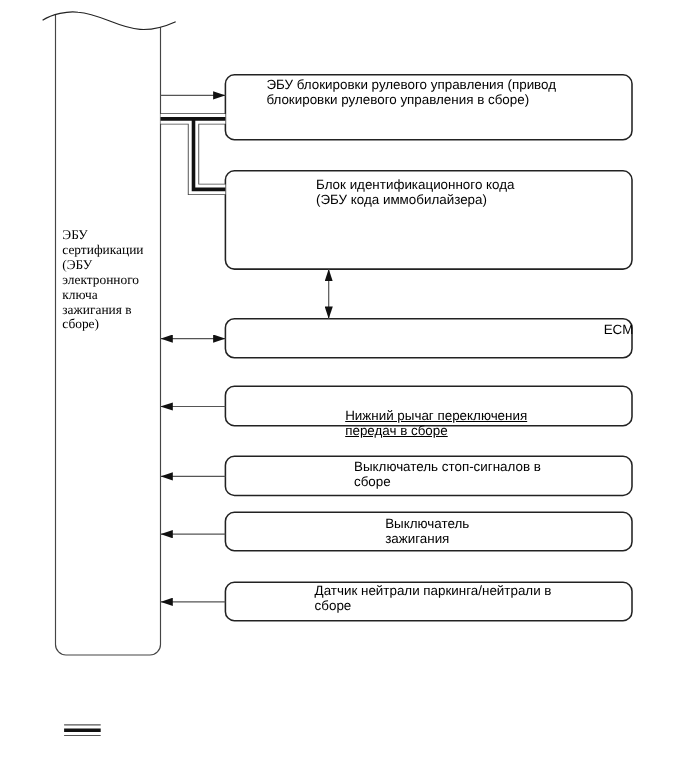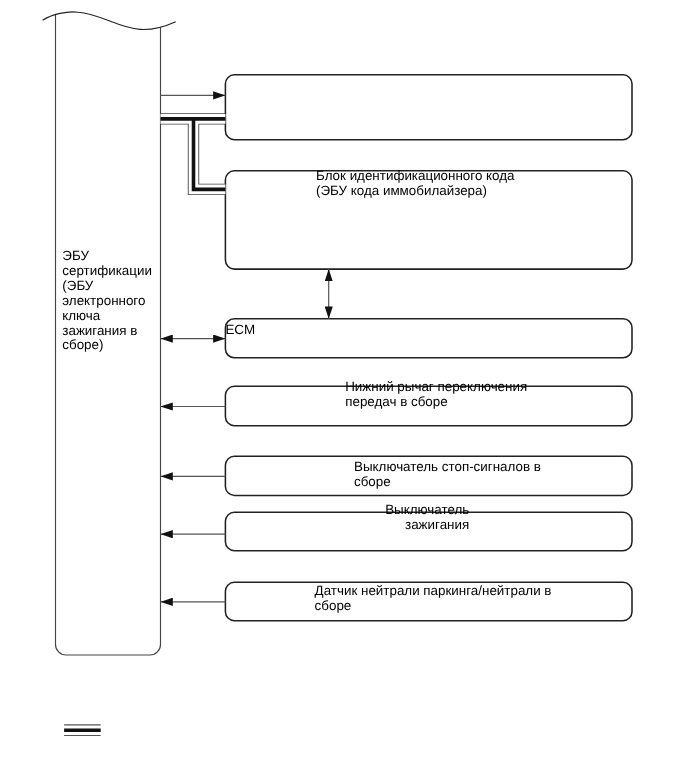--- a/index.html
+++ b/index.html
@@ -2,21 +2,21 @@
 <html><head>
 <meta charset="utf-8">
 <title>Diagram</title>
 <style>
   html,body{margin:0;padding:0;background:#ffffff;}
   body{width:687px;height:759px;overflow:hidden;font-family:"Liberation Sans",sans-serif;
        -webkit-font-smoothing:antialiased;text-rendering:geometricPrecision;}
   #stage{position:relative;width:687px;height:759px;background:#fff;}
   svg.layer{position:absolute;left:0;top:0;width:687px;height:759px;}
   .txt{position:absolute;font-size:13.4px;line-height:14.9px;color:#000;white-space:pre;}
-  .c{text-align:left;}
+  .c{text-align:right;}
 </style>
 </head>
 <body>
 
 <div id="stage">
 
 <svg class="layer" viewBox="0 0 687 759">
   <defs>
     <marker id="ah" markerWidth="12.3" markerHeight="8.2" refX="12.3" refY="4.1" orient="auto" markerUnits="userSpaceOnUse">
       <path d="M0,0 L12.3,4.1 L0,8.2 Z" fill="#111"></path>
@@ -57,34 +57,36 @@
     <path d="M160.5,118.9 L225.4,118.9 M160.5,118.9 L193.5,118.9 L193.5,189.4 L225.4,189.4" stroke="#111" stroke-width="3.6"></path>
   </g>
 
   <g>
     <line x1="64.1" y1="724.9" x2="100.7" y2="724.9" stroke="#555" stroke-width="1.2"></line>
     <line x1="64.1" y1="730.2" x2="100.7" y2="730.2" stroke="#111" stroke-width="3.6"></line>
     <line x1="64.1" y1="735.5" x2="100.7" y2="735.5" stroke="#555" stroke-width="1.2"></line>
   </g>
 </svg>
 
-<div class="txt" style="left:62.3px;top:249px;width:96px;">ЭБУ
+<div class="txt" style="left:62.3px;top:228px;width:96px;font-family:Liberation Serif, serif;">ЭБУ
 сертификации
 (ЭБУ
 электронного
 ключа
 зажигания в
 сборе)</div>
 
-<div class="txt" style="left:316px;top:169px;">Блок идентификационного кода
+<div class="txt" style="left:266.4px;top:78.0px;">ЭБУ блокировки рулевого управления (привод
+блокировки рулевого управления в сборе)</div>
+<div class="txt" style="left:316px;top:178px;">Блок идентификационного кода
 (ЭБУ кода иммобилайзера)</div>
 <div class="txt c" style="left:225.4px;top:322.5px;width:408px;">ECM</div>
-<div class="txt" style="left:345.2px;top:380px;">Нижний рычаг переключения
+<div class="txt" style="left:345.2px;top:409px;text-decoration:underline;">Нижний рычаг переключения
 передач в сборе</div>
 <div class="txt" style="left:354px;top:459.9px;">Выключатель стоп-сигналов в
 сборе</div>
-<div class="txt" style="left:385.2px;top:503px;text-align:right;">Выключатель
+<div class="txt" style="left:385.2px;top:517px;">Выключатель
 зажигания</div>
 <div class="txt" style="left:314.6px;top:584.0px;">Датчик нейтрали паркинга/нейтрали в
 сборе</div>
 
 
 </div>
 
 </body></html>

